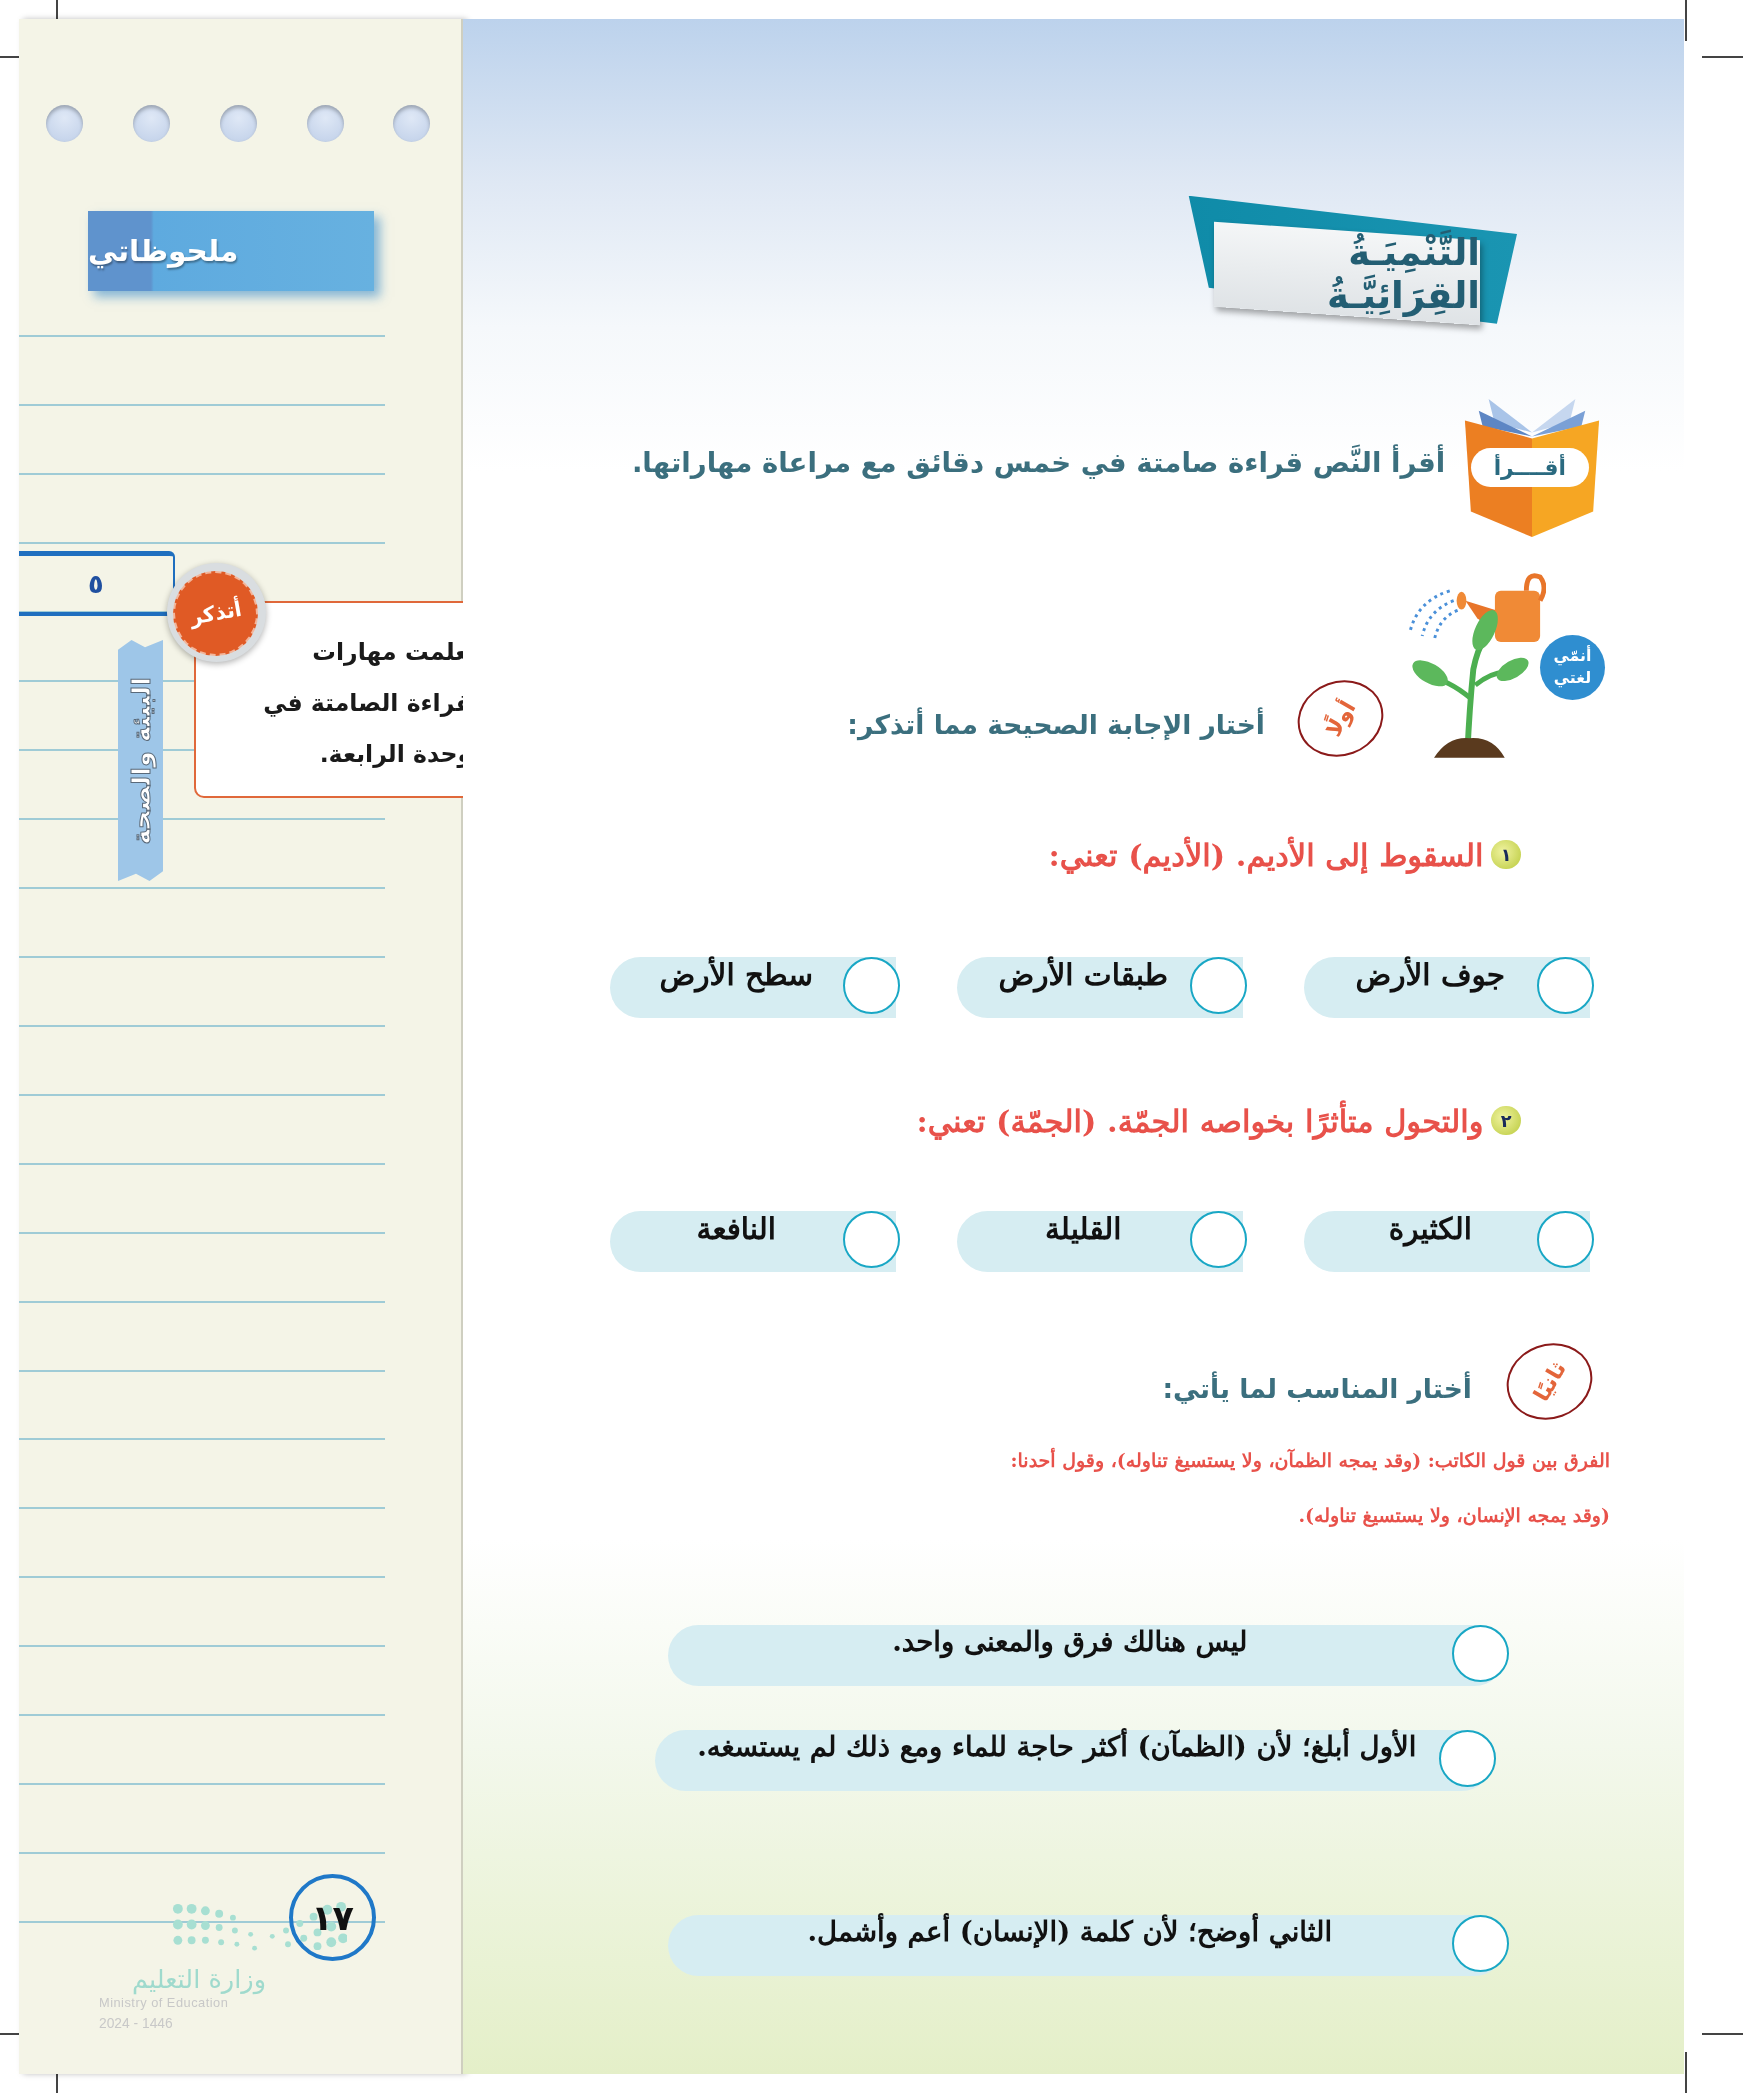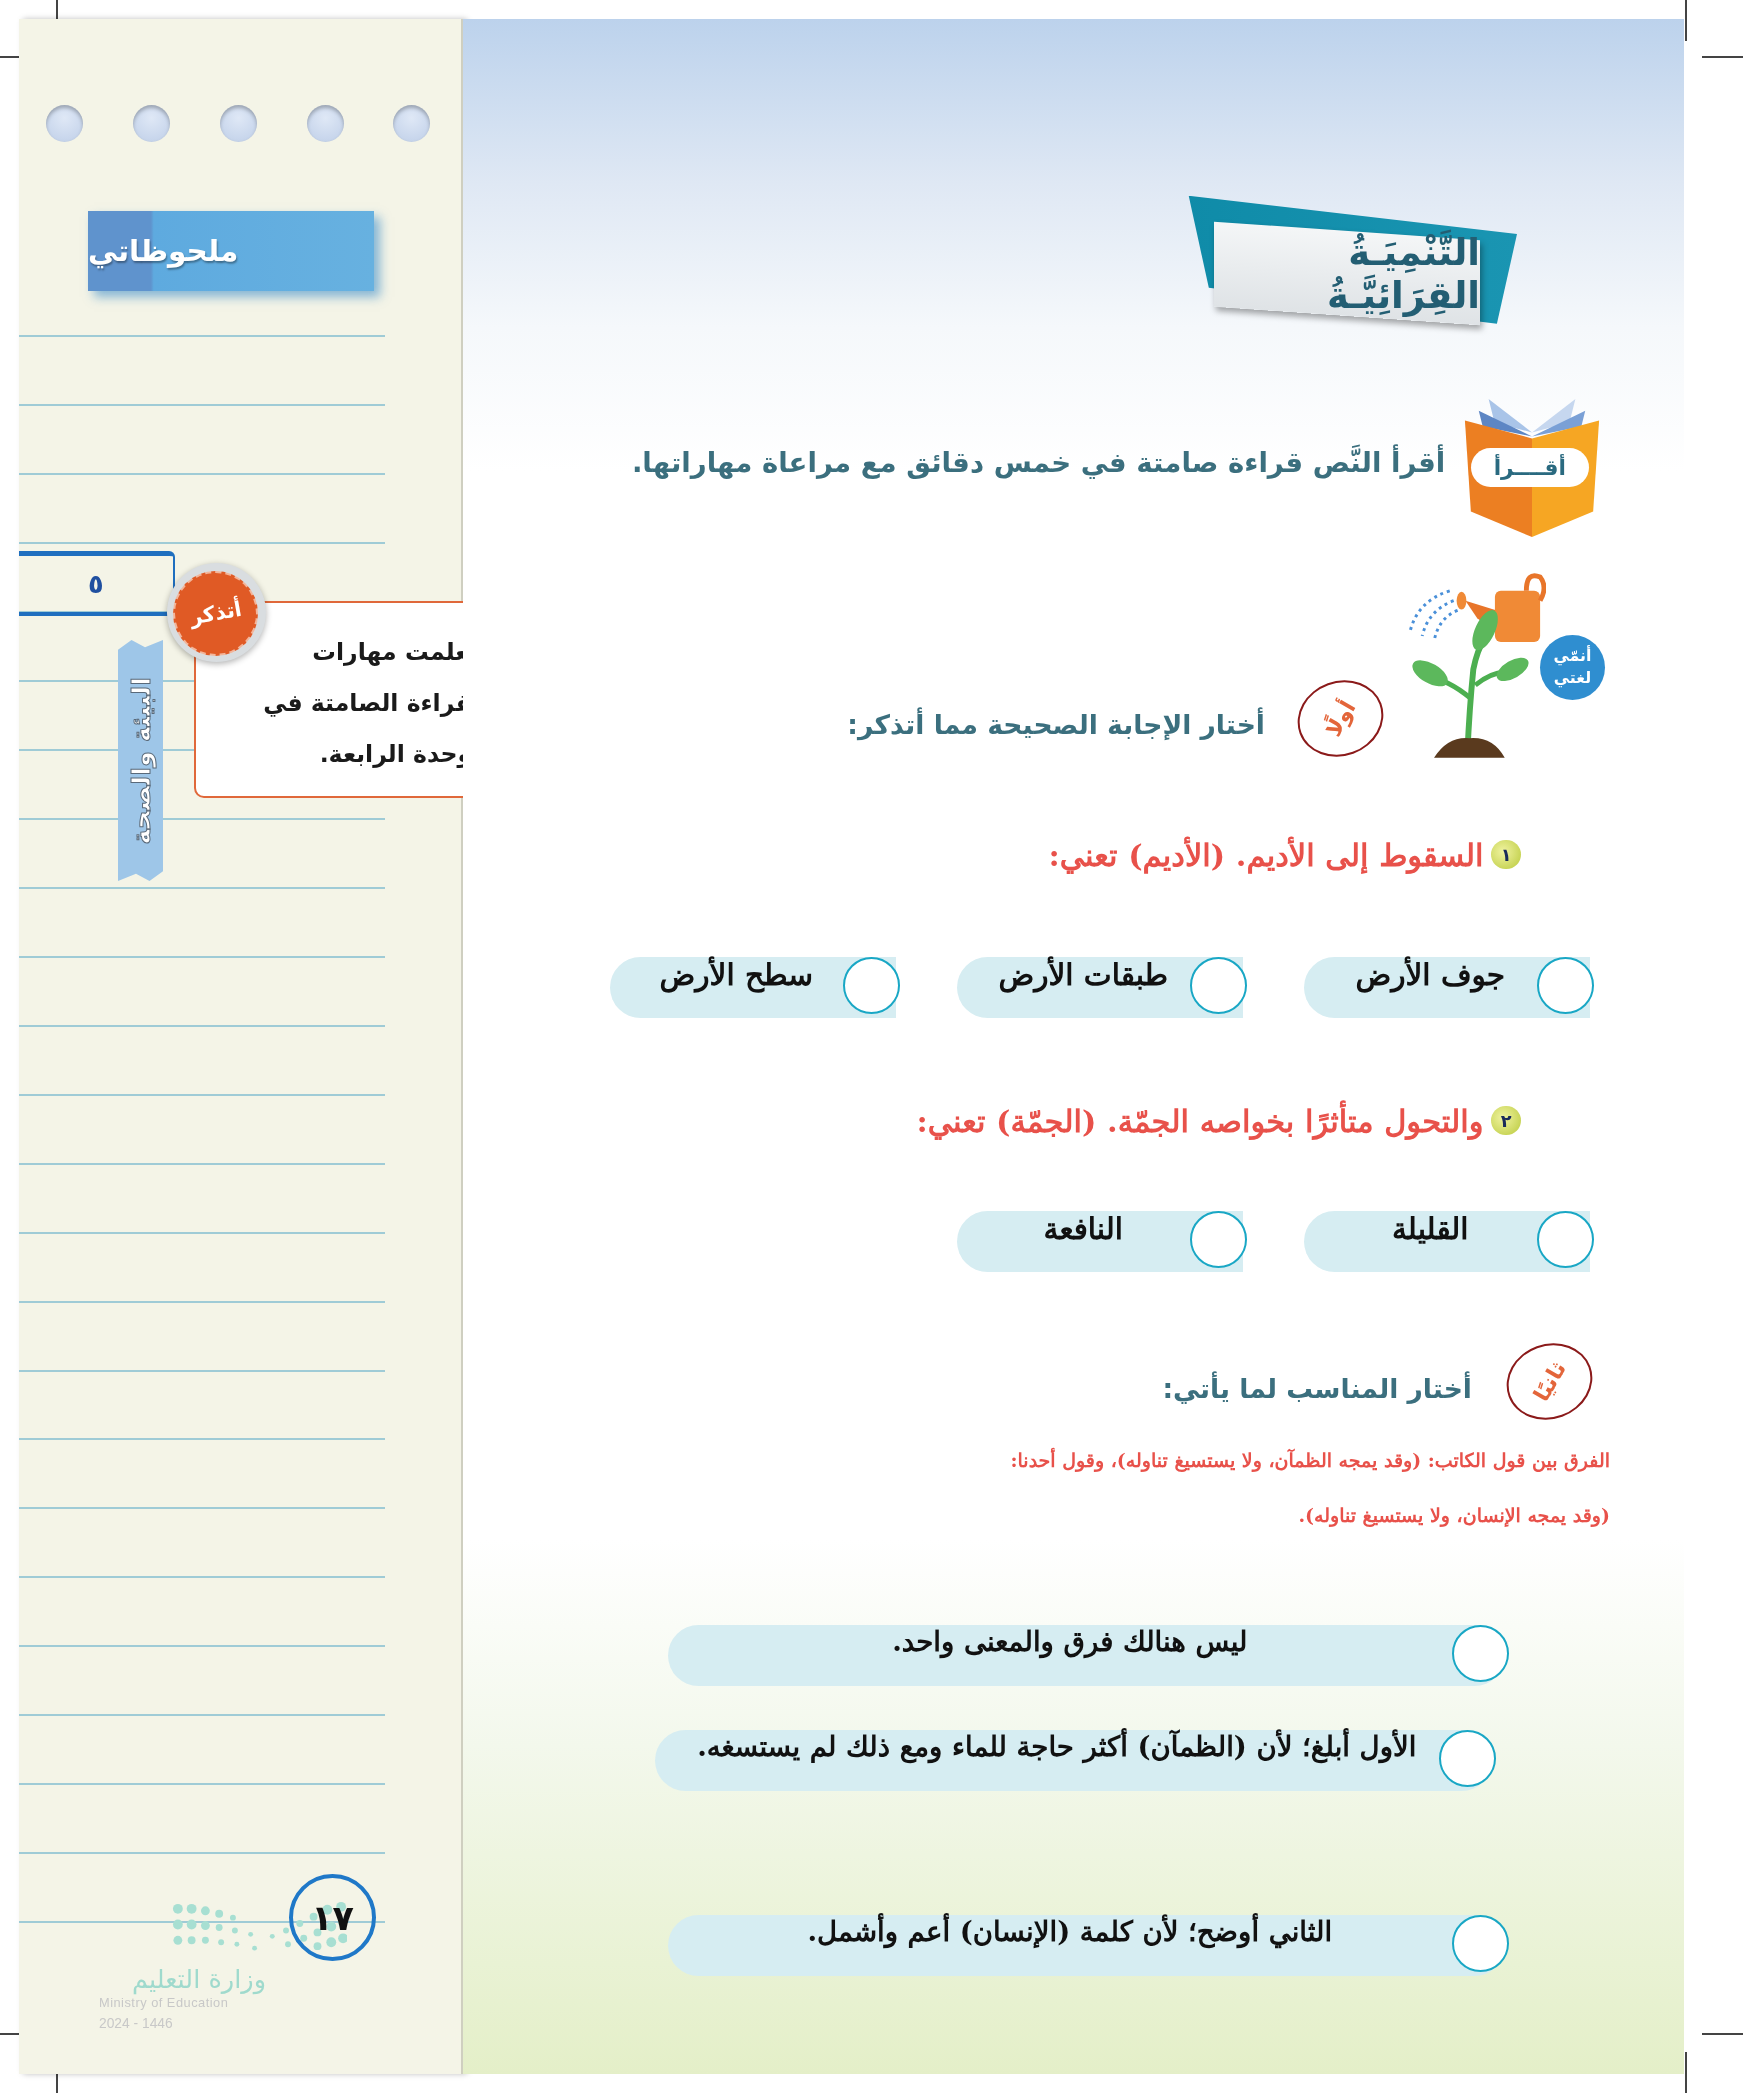--- a/index.html
+++ b/index.html
@@ -345,20 +345,24 @@
     </div>
   </div>
 
   <div class="question" style="top:1084px;">
     <span class="q-num">٢</span>
     <span class="q-text">والتحول متأثرًا بخواصه الجمّة. (الجمّة) تعني:</span>
   </div>
   <div class="option-row" style="top:1192px;">
     <div class="option">
       <span class="radio"></span>
+      <span class="label">الكثيرة</span>
+    </div>
+    <div class="option">
+      <span class="radio"></span>
       <span class="label">القليلة</span>
     </div>
     <div class="option">
       <span class="radio"></span>
       <span class="label">النافعة</span>
     </div>
   </div>
 
   <div class="marker" style="right:91px; top:1325px;">
     <span>ثانيًا</span>

